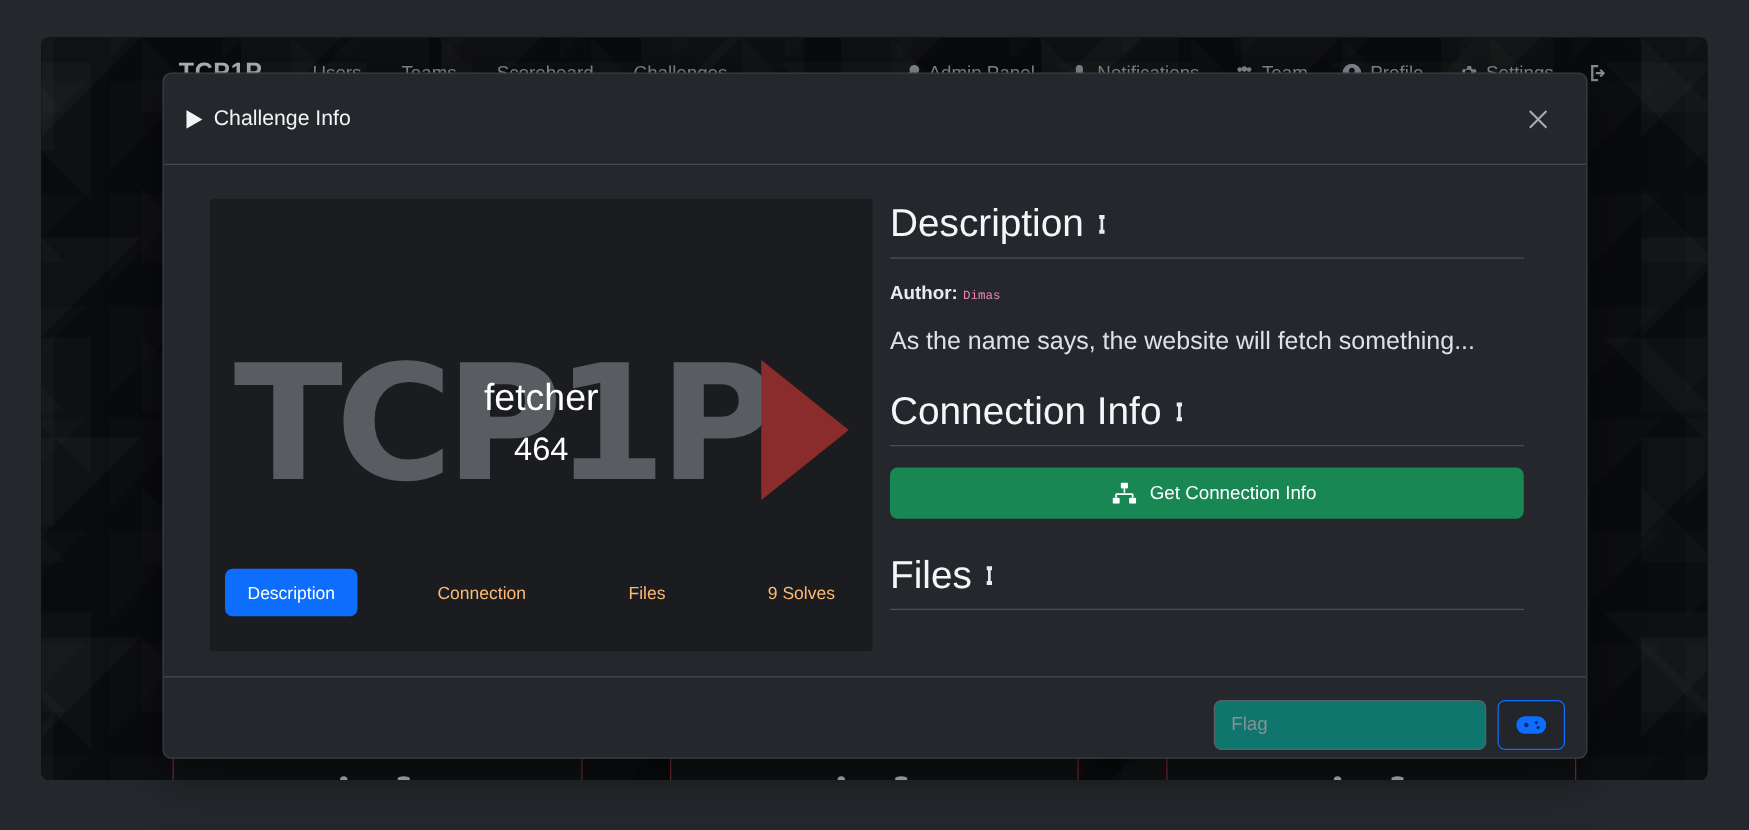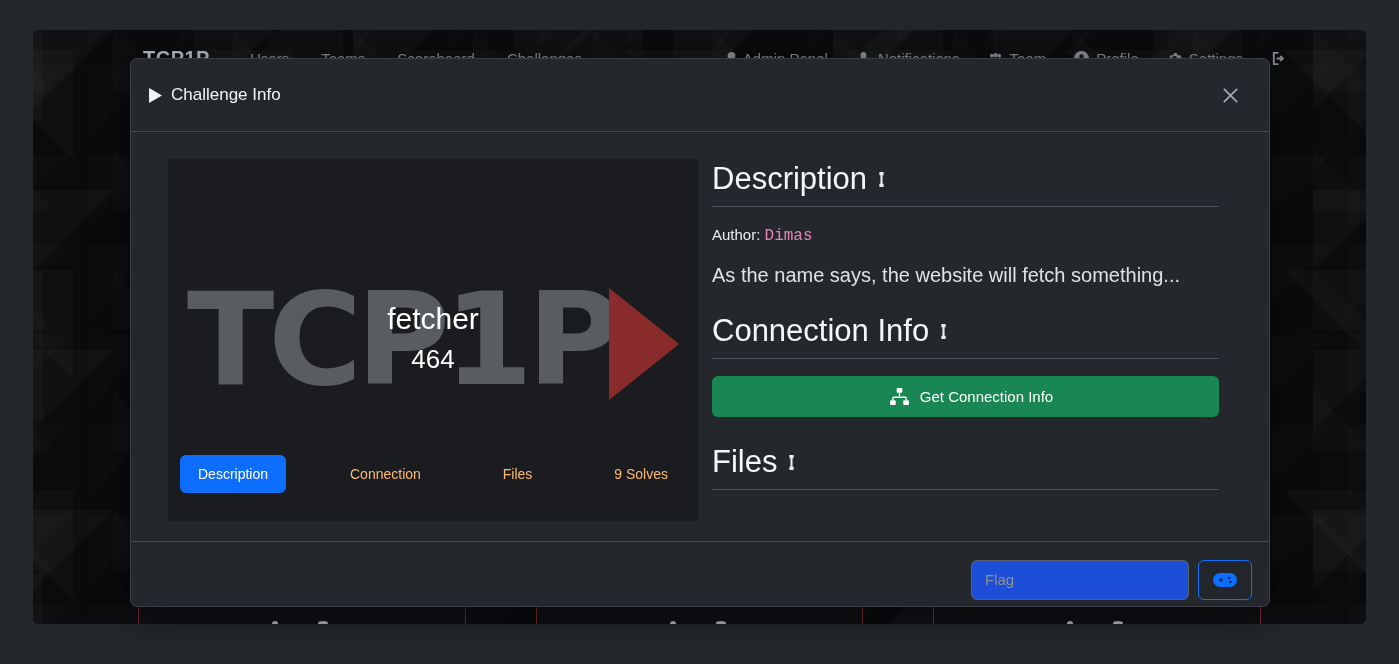--- a/index.html
+++ b/index.html
@@ -175,24 +175,24 @@
     color: #f4f6f7;
     font-size: 31px; font-weight: 400;
     padding-bottom: 9px;
     border-bottom: 1px solid #4a5057;
   }
   .anchor-ico {
     width: 9px; height: 17px; fill: #e9ecef;
     align-self: center;
   }
   .author-line { margin-top: 19px; font-size: 15px; color: #e9ecef; }
-  .author-label { font-weight: 400; }
+  .author-label { font-weight: 700; }
   .author-name {
     font-family: "Liberation Mono", monospace;
-    color: #e685b5; font-size: 16px;
+    color: #e685b5; font-size: 10px;
   }
   .desc-text { margin-top: 19px; font-size: 20px; color: #dee2e6; }
 
   .sec-head.mt { margin-top: 26px; }
   .sec-head.mt2 { margin-top: 27px; }
 
   .conn-btn {
     margin-top: 17px;
     width: 100%; height: 41px;
     background: #198754; border: none; border-radius: 6px;
@@ -219,21 +219,21 @@
   
   .modal-footer {
     height: 76px; flex: 0 0 76px;
     border-top: 1px solid #434950;
     display: flex; align-items: center; justify-content: flex-end;
     gap: 9px;
     padding: 0 17px;
   }
   .flag-input {
     width: 218px; height: 40px;
-    background: #1d4ed8;
+    background: #0f766e;
     border: 1px solid #5a6067;
     border-radius: 6px;
     color: #e9ecef; font-size: 15px;
     padding: 0 13px;
     font-family: "Liberation Sans", sans-serif;
     outline: none;
   }
   .flag-input::placeholder { color: #8a9097; }
   .submit-btn {
     width: 54px; height: 40px;

